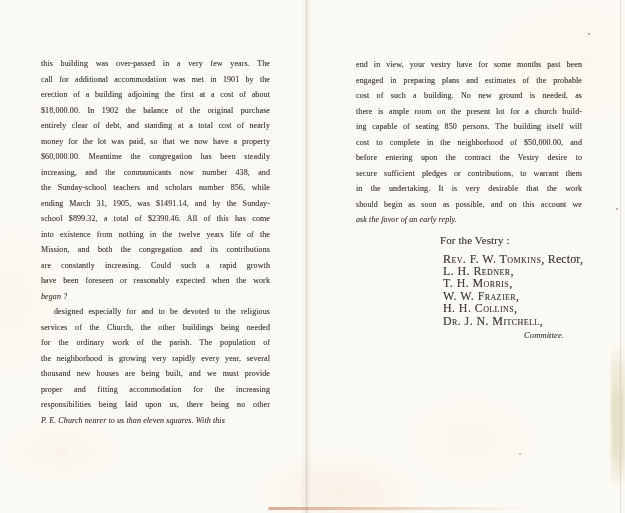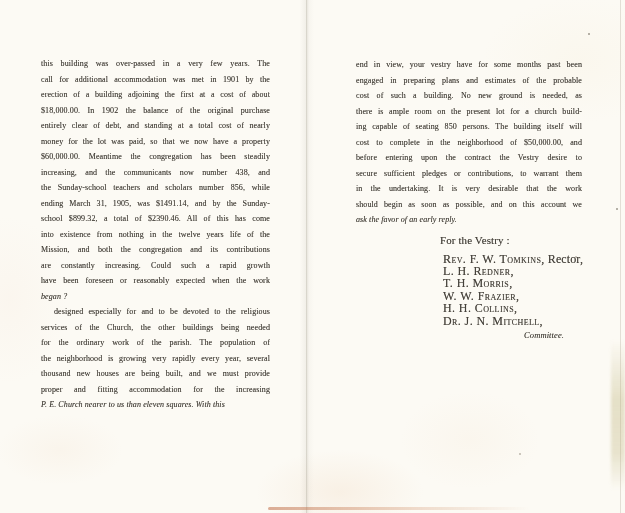--- a/index.html
+++ b/index.html
@@ -130,20 +130,21 @@
       <div class="tline">have been foreseen or reasonably expected when the work</div>
       <div class="tline">began ?</div>
     </div>
   <div class="para indent-first">
       <div class="tline">designed especially for and to be devoted to the religious</div>
       <div class="tline">services of the Church, the other buildings being needed</div>
       <div class="tline">for the ordinary work of the parish.  The population of</div>
       <div class="tline">the neighborhood is growing very rapidly every year, several</div>
       <div class="tline">thousand new houses are being built, and we must provide</div>
       <div class="tline">proper and fitting accommodation for the increasing</div>
+      <div class="tline">responsibilities being laid upon us, there being no other</div>
       <div class="tline">P. E. Church nearer to us than eleven squares.  With this</div>
     </div>
 </div>
 
 <div class="textblock textblock-right">
   <div class="para">
       <div class="tline">end in view, your vestry have for some months past been</div>
       <div class="tline">engaged in preparing plans and estimates of the probable</div>
       <div class="tline">cost of such a building.  No new ground is needed, as</div>
       <div class="tline">there is ample room on the present lot for a church build-</div>

